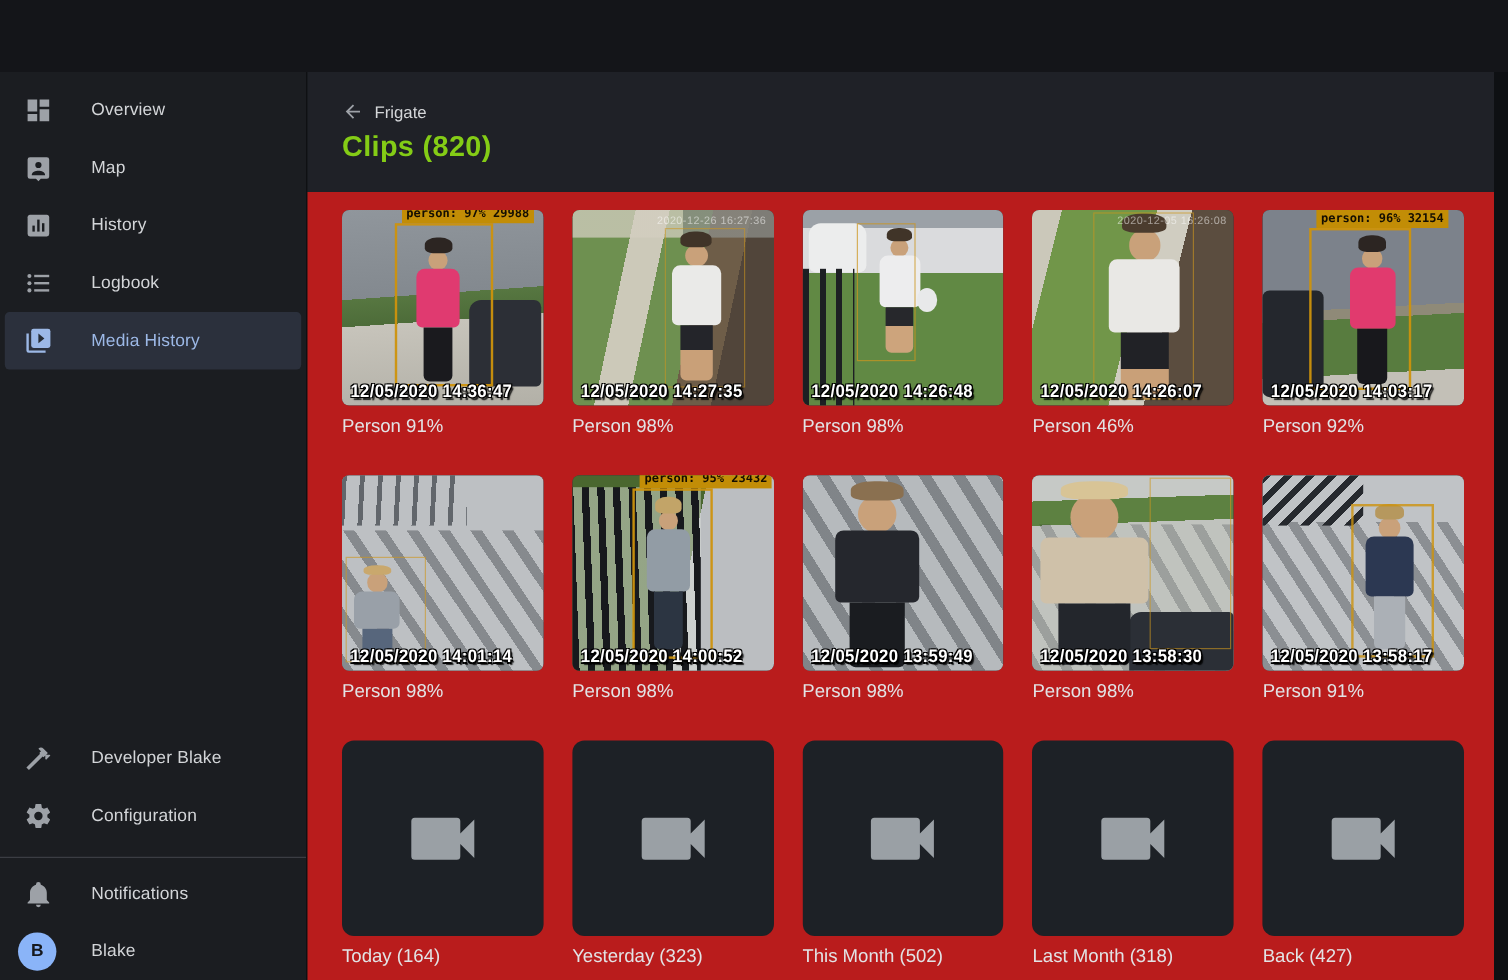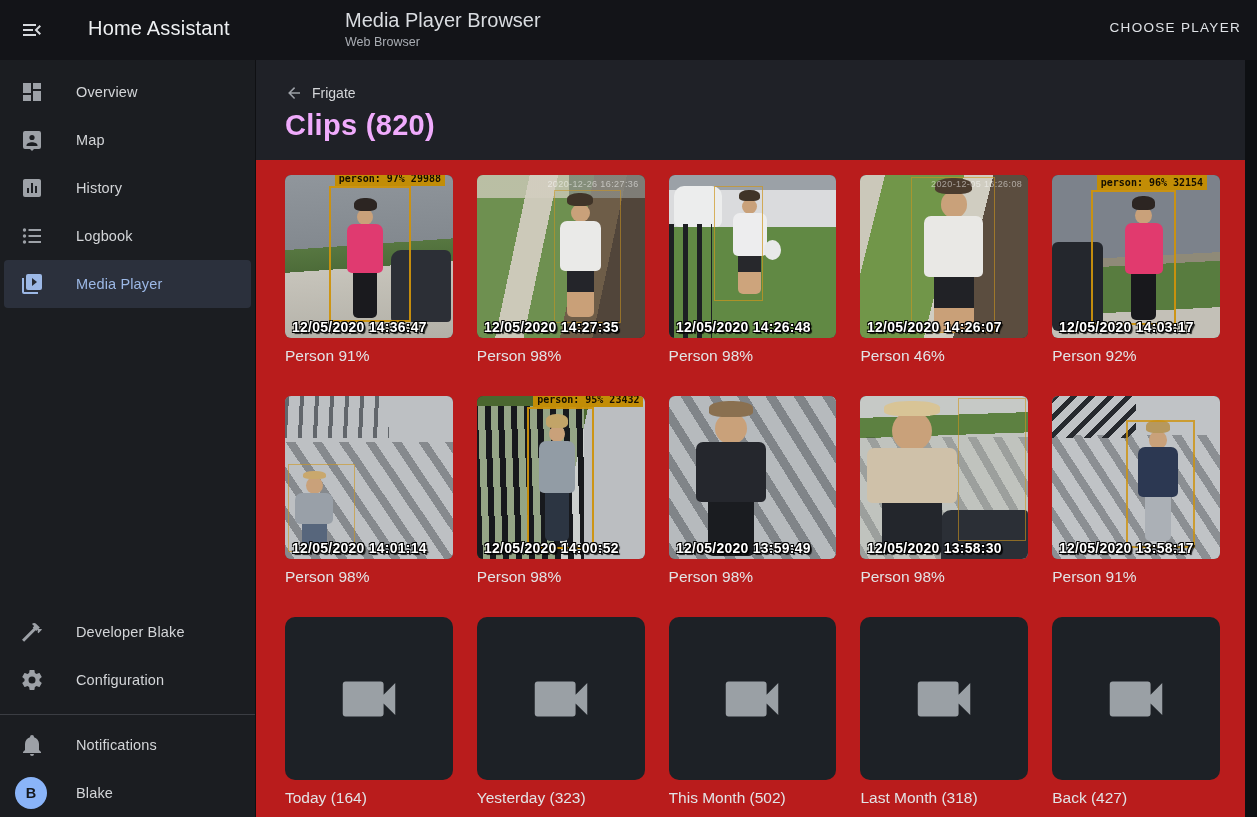--- a/index.html
+++ b/index.html
@@ -28,21 +28,21 @@
   .profile-item{padding-left:15px}
   .avatar{width:32px;height:32px;border-radius:50%;background:#8ab4f8;color:#15181d;font-weight:700;font-size:14.5px;display:flex;align-items:center;justify-content:center;margin-right:29px;flex:none}
 
   
   .gutter{position:absolute;top:60px;right:0;width:12px;bottom:0;background:#0e1013;z-index:25}
   .main{position:absolute;left:256px;top:60px;right:12px;bottom:0}
   .content-header{height:100px;background:#1f2127;padding:24px 0 4px 29px}
   .breadcrumb{display:flex;align-items:center;gap:9px;cursor:pointer;width:max-content}
   .breadcrumb .icon{width:18px;height:18px;color:#9da1a7}
   .breadcrumb-label{font-size:14px;color:#d4d6d9}
-  .content-title{margin-top:7px;font-size:29px;font-weight:700;color:#f0abfc;letter-spacing:.3px}
+  .content-title{margin-top:7px;font-size:24px;font-weight:700;color:#84cc16;letter-spacing:.3px}
   .content-body{position:absolute;top:100px;left:0;right:0;bottom:0;background:#b91c1c;padding:15px 25px 0 29px;overflow:hidden}
   .grid{display:grid;grid-template-columns:repeat(5,1fr);column-gap:24px;row-gap:31px}
   .card{cursor:pointer}
   .caption{margin-top:9px;font-size:15.5px;color:#e2e3e5;white-space:nowrap;overflow:hidden}
 
   
   .thumb{position:relative;height:163px;border-radius:6px;overflow:hidden;background:#30343a}
   .bg{position:absolute;inset:0}
   .bg::before,.bg::after{content:"";position:absolute;display:none}
   .ts{position:absolute;left:7px;bottom:3px;z-index:5;font-size:15px;font-weight:700;color:#fff;letter-spacing:.3px;white-space:nowrap;transform:scaleX(.93);transform-origin:left bottom;
@@ -125,33 +125,20 @@
 
   
   .folder-thumb{height:163px;border-radius:10px;background:#1d2126;display:flex;align-items:center;justify-content:center}
   .folder-thumb .vid{width:70px;height:70px;color:#9aa0a5}
 </style>
 </head>
 <body>
 
 <div class="screen">
 
-  <header class="topbar">
-    <div class="menu-btn">
-      <svg viewBox="0 0 24 24" fill="currentColor">
-          <path d="M21,15.61L19.59,17L14.58,12L19.59,7L21,8.39L17.44,12L21,15.61M3,6H16V8H3V6M3,13V11H13V13H3M3,18V16H16V18H3Z"></path>
-        </svg>
-    </div>
-    <div class="app-title">Home Assistant</div>
-    <div class="page-title-block">
-      <div class="page-title">Media Player Browser</div>
-      <div class="page-subtitle">Web Browser</div>
-    </div>
-    <div class="choose-player">CHOOSE PLAYER</div>
-  </header>
 
   <nav class="sidebar">
     <div class="side-item">
       <span class="icon"><svg viewBox="0 0 24 24" fill="currentColor">
             <path d="M13,3V9H21V3M13,21H21V11H13M3,21H11V15H3M3,13H11V3H3V13Z"></path>
           </svg></span>
       <span class="lbl">Overview</span>
     </div>
     <div class="side-item">
       <span class="icon">
@@ -188,21 +175,21 @@
       <span class="lbl">Logbook</span>
     </div>
     <div class="side-item selected">
       <span class="icon">
         <svg viewBox="0 0 24 24">
             <path fill="currentColor" d="M4,6H2V20A2,2 0 0,0 4,22H18V20H4V6Z"></path>
             <path fill="currentColor" d="M20,2H8A2,2 0 0,0 6,4V16A2,2 0 0,0 8,18H20A2,2 0 0,0 22,16V4A2,2 0 0,0 20,2Z"></path>
             <polygon points="12,6 17,10 12,14" fill="#262b33"></polygon>
           </svg>
       </span>
-      <span class="lbl">Media Player</span>
+      <span class="lbl">Media History</span>
     </div>
 
     <div class="side-spacer"></div>
 
     <div class="side-item">
       <span class="icon">
         <svg viewBox="0 0 24 24" fill="currentColor">
             <path d="M2,19.63L13.43,8.2L12.72,7.5L14.14,6.07L12,3.89C13.2,2.7 15.09,2.7 16.27,3.89L19.87,7.5L18.45,8.91H21.29L22,9.62L18.45,13.21L17.74,12.5V9.62L16.27,11.04L15.56,10.33L4.13,21.76L2,19.63Z"></path>
           </svg>
       </span>

